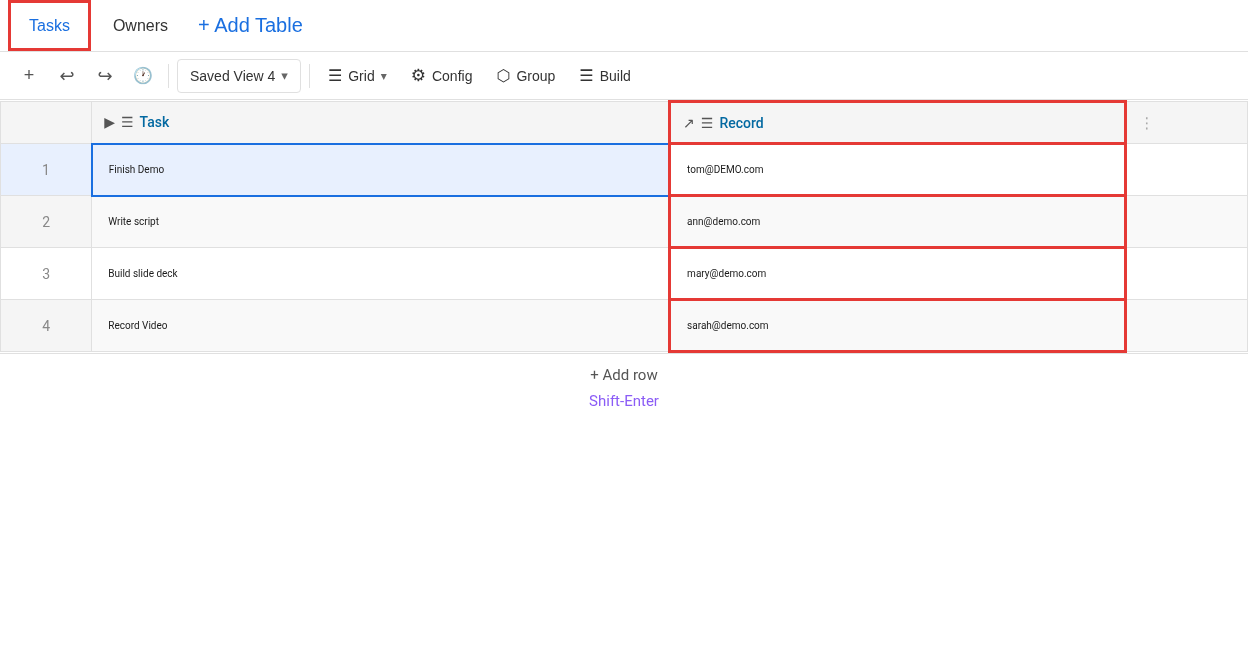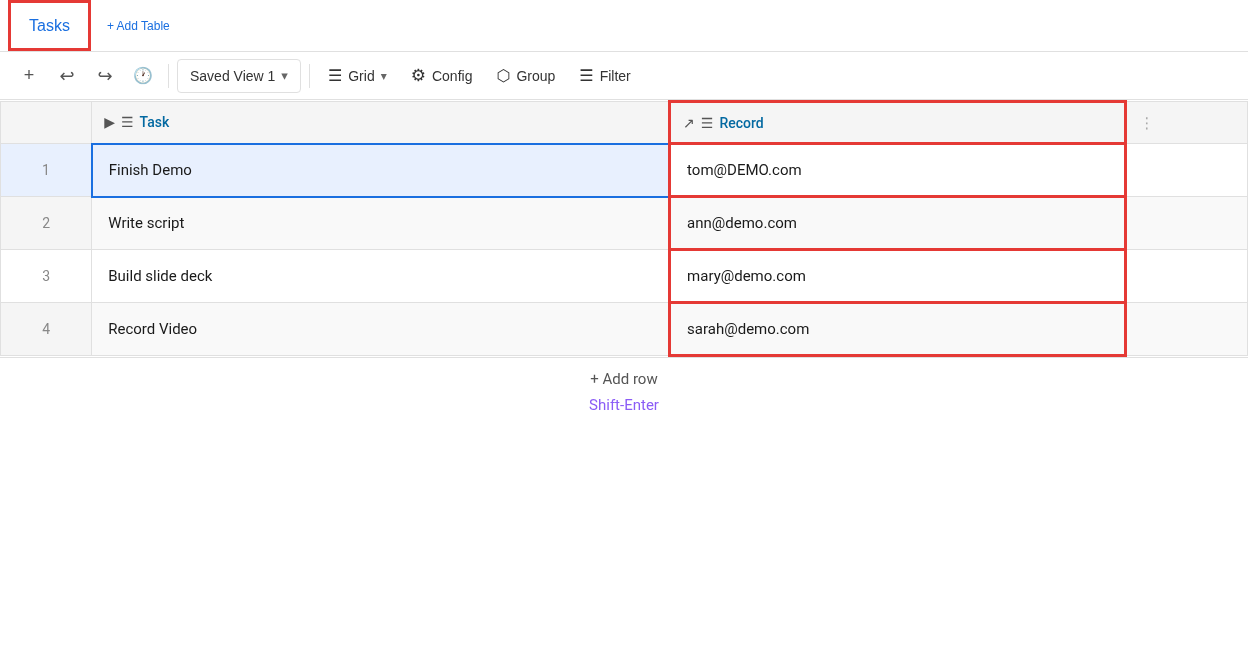--- a/index.html
+++ b/index.html
@@ -35,21 +35,21 @@
       color: #1a6fe0;
       border: 3px solid #e53935;
       margin-right: 4px;
       justify-content: flex-end;
     }
     .tab-add {
       display: flex;
       align-items: center;
       gap: 4px;
       color: #1a6fe0;
-      font-size: 12px;
+      font-size: 20px;
       font-weight: 500;
       padding: 0 12px;
       cursor: pointer;
       background: none;
       border: none;
     }
 
     
     .toolbar {
       display: flex;
@@ -153,21 +153,21 @@
     .col-header-text {
       font-size: 14px;
       font-weight: 500;
       color: #0369a1;
     }
     .cell-content {
       display: flex;
       align-items: center;
       padding: 16px 16px;
       height: 100%;
-      font-size: 15px;
+      font-size: 10px;
     }
 
     
     .task-col { width: 380px; min-width: 380px; }
     
     .owner-col { width: 300px; min-width: 300px; }
 
     
     .row-selected td.task-cell {
       background: #e8f0fe;
@@ -212,60 +212,63 @@
       font-size: 17px;
     }
   </style>
 </head>
 <body>
 
 <div class="tab-bar">
   <button class="tab active">
     <span>Tasks</span>
   </button>
+  <button class="tab">
+    <span>Owners</span>
+  </button>
   <button class="tab-add">
     <span>+ Add Table</span>
   </button>
 </div>
 
 <div class="toolbar">
   <button class="toolbar-btn">
     <span>+</span>
   </button>
   <button class="toolbar-btn">
     <span>↩</span>
   </button>
   <button class="toolbar-btn">
     <span>↪</span>
   </button>
   <button class="toolbar-btn">
     <span style="font-size:16px;">🕐</span>
   </button>
   <div class="toolbar-divider"></div>
   <button class="saved-view-btn">
-    <span>Saved View 1</span>
+    <span>Saved View 4</span>
     <span style="font-size:13px; color:#666;">▾</span>
   </button>
   <div class="toolbar-divider"></div>
   <button class="toolbar-group-btn">
     <span style="font-size:16px;">☰</span>
     <span>Grid</span>
     <span style="font-size:12px; color:#666;">▾</span>
   </button>
   <button class="toolbar-group-btn">
     <span class="icon-gear">⚙</span>
     <span>Config</span>
   </button>
   <button class="toolbar-group-btn">
     <span style="font-size:16px;">⬡</span>
     <span>Group</span>
   </button>
   <button class="toolbar-group-btn">
     <span style="font-size:16px;">☰</span>
-    <span>Filter</span>
+    <span>Build</span>
   </button>
 </div>
 
 <div class="grid-container">
   <table class="grid-table">
     <thead>
       <tr>
         <th class="row-num-header"></th>
         <th class="task-col">
           <div class="col-header-content">

